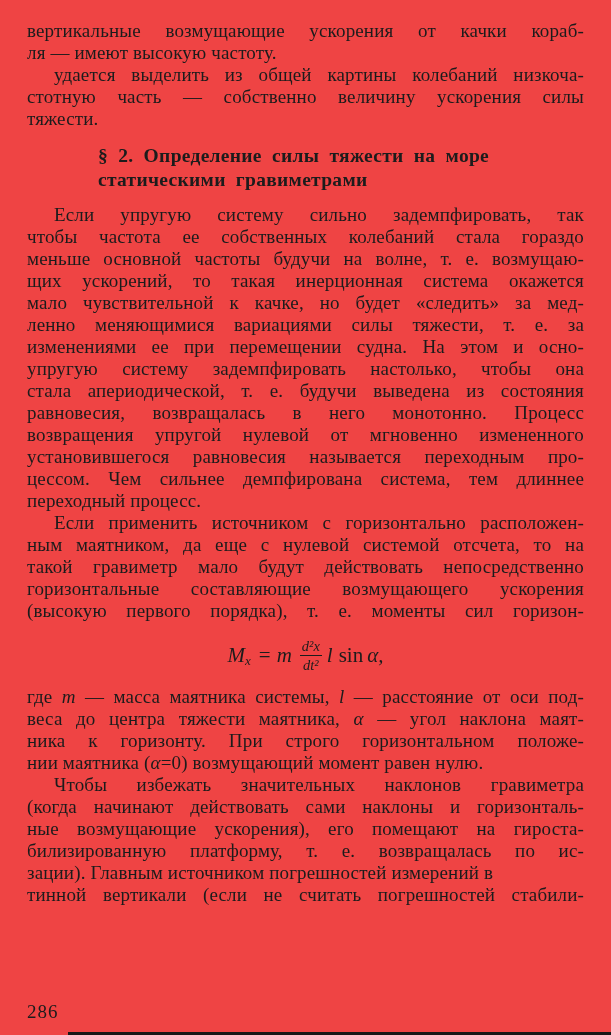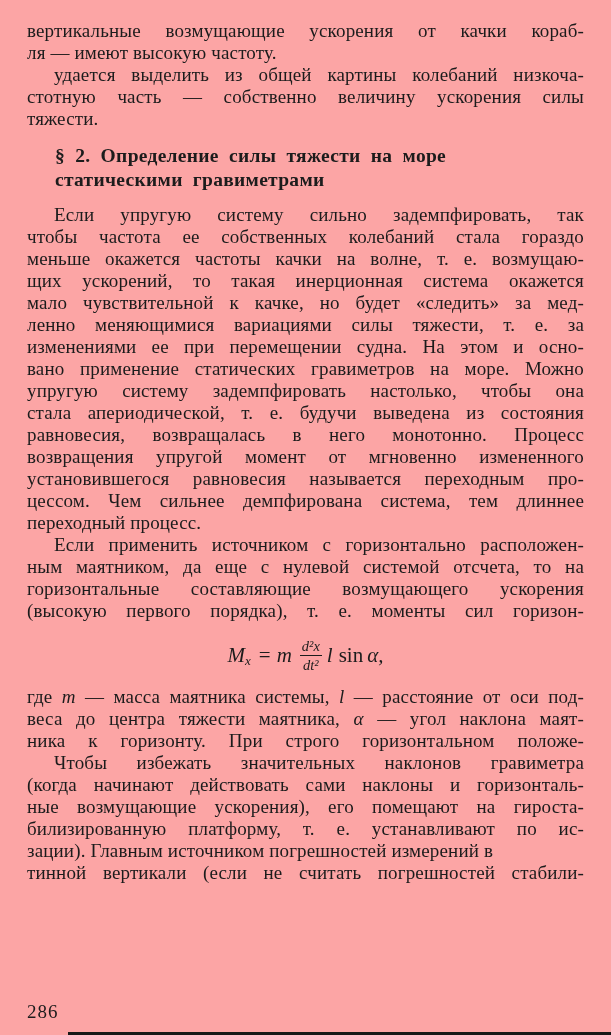--- a/index.html
+++ b/index.html
@@ -1,20 +1,20 @@
 <!DOCTYPE html>
 <html><head>
 <meta charset="utf-8">
 <style>
   html, body { margin: 0; padding: 0; background: #e8e8e8; }
   .page {
     position: relative;
     width: 611px; height: 1035px;
     margin: 0 auto;
-    background: #fca5a5;
+    background: #ef4444;
     box-sizing: border-box;
     padding: 20px 27px 0 27px;
     overflow: hidden;
     font-family: "Liberation Serif", "DejaVu Serif", serif;
     color: #1c1c1c;
   }
   .flow { width: 557px; }
   .para { font-size: 19px; line-height: 22px; }
   .line {
     text-align: justify;
@@ -29,21 +29,21 @@
   .line.end { text-align-last: left; }
   .para.indent .line:first-child { text-indent: 27px; }
   .mvar { font-style: italic; font-family: "Liberation Serif", serif; }
   .heading {
     margin: 14px 0 12px 28px;
     font-weight: bold;
     font-size: 19.5px;
     line-height: 24px;
     letter-spacing: 0.3px;
   }
-  .heading .hline { word-spacing: 5px; }
+  .heading .hline { word-spacing: 5px; margin-left: 43px; }
   .formula-row {
     margin: 8px 0 6px 0;
     text-align: center;
     height: 50px;
     display: flex;
     align-items: center;
     justify-content: center;
   }
   .formula {
     font-size: 21px;
@@ -101,37 +101,37 @@
         <div class="line">стотную часть — собственно величину ускорения силы</div>
         <div class="line end">тяжести.</div>
       </div>
       <div class="heading">
         <div class="hline">§ 2. Определение силы тяжести на море</div>
         <div class="hline">статическими гравиметрами</div>
       </div>
       <div class="para indent">
         <div class="line">Если упругую систему сильно задемпфировать, так</div>
         <div class="line">чтобы частота ее собственных колебаний стала гораздо</div>
-        <div class="line">меньше окажется частоты качки на волне, т. е. возмущаю-</div>
+        <div class="line">меньше основной частоты будучи на волне, т. е. возмущаю-</div>
         <div class="line">щих ускорений, то такая инерционная система окажется</div>
         <div class="line">мало чувствительной к качке, но будет «следить» за мед-</div>
         <div class="line">ленно меняющимися вариациями силы тяжести, т. е. за</div>
         <div class="line">изменениями ее при перемещении судна. На этом и осно-</div>
-        <div class="line">вано применение статических гравиметров на море. Можно</div>
         <div class="line">упругую систему задемпфировать настолько, чтобы она</div>
         <div class="line">стала апериодической, т. е. будучи выведена из состояния</div>
         <div class="line">равновесия, возвращалась в него монотонно. Процесс</div>
-        <div class="line">возвращения упругой момент от мгновенно измененного</div>
+        <div class="line">возвращения упругой нулевой от мгновенно измененного</div>
         <div class="line">установившегося равновесия называется переходным про-</div>
         <div class="line">цессом. Чем сильнее демпфирована система, тем длиннее</div>
         <div class="line end">переходный процесс.</div>
       </div>
       <div class="para indent">
         <div class="line">Если применить источником с горизонтально расположен-</div>
         <div class="line">ным маятником, да еще с нулевой системой отсчета, то на</div>
+        <div class="line">такой гравиметр мало будут действовать непосредственно</div>
         <div class="line">горизонтальные составляющие возмущающего ускорения</div>
         <div class="line">(высокую первого порядка), т. е. моменты сил горизон-</div>
       </div>
       <div class="formula-row">
         <span class="formula">
           <span class="lhs">M</span>
           <span class="sub">x</span>
           <span class="rel">=</span>
           <span class="coef">m</span>
           <span class="frac">
@@ -141,25 +141,26 @@
           <span class="factor">l</span>
           <span class="fn">sin</span>
           <span class="arg">α</span>
           <span class="punct">,</span>
         </span>
       </div>
       <div class="para">
         <div class="line">где <span class="mvar">m</span> — масса маятника системы, <span class="mvar">l</span> — расстояние от оси под-</div>
         <div class="line">веса до центра тяжести маятника, <span class="mvar">α</span> — угол наклона маят-</div>
         <div class="line">ника к горизонту. При строго горизонтальном положе-</div>
+        <div class="line end">нии маятника (<span class="mvar">α</span>=0) возмущающий момент равен нулю.</div>
       </div>
       <div class="para indent">
         <div class="line">Чтобы избежать значительных наклонов гравиметра</div>
         <div class="line">(когда начинают действовать сами наклоны и горизонталь-</div>
         <div class="line">ные возмущающие ускорения), его помещают на гироста-</div>
-        <div class="line">билизированную платформу, т. е. устанавливают по ис-</div>
+        <div class="line">билизированную платформу, т. е. возвращалась по ис-</div>
         <div class="line end">зации). Главным источником погрешностей измерений в</div>
         <div class="line">тинной вертикали (если не считать погрешностей стабили-</div>
       </div>
     </div>
   <div class="page-number">286</div>
   <div class="bottom-edge"></div>
 </div>
 
 </body></html>

